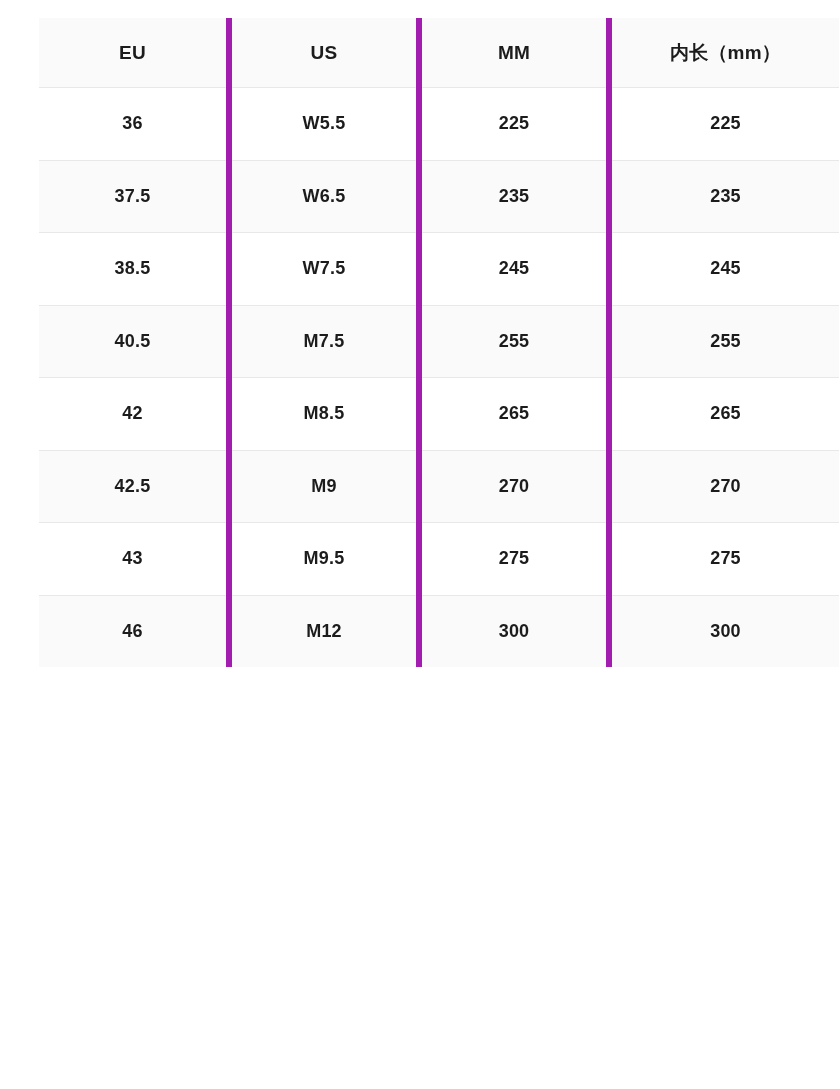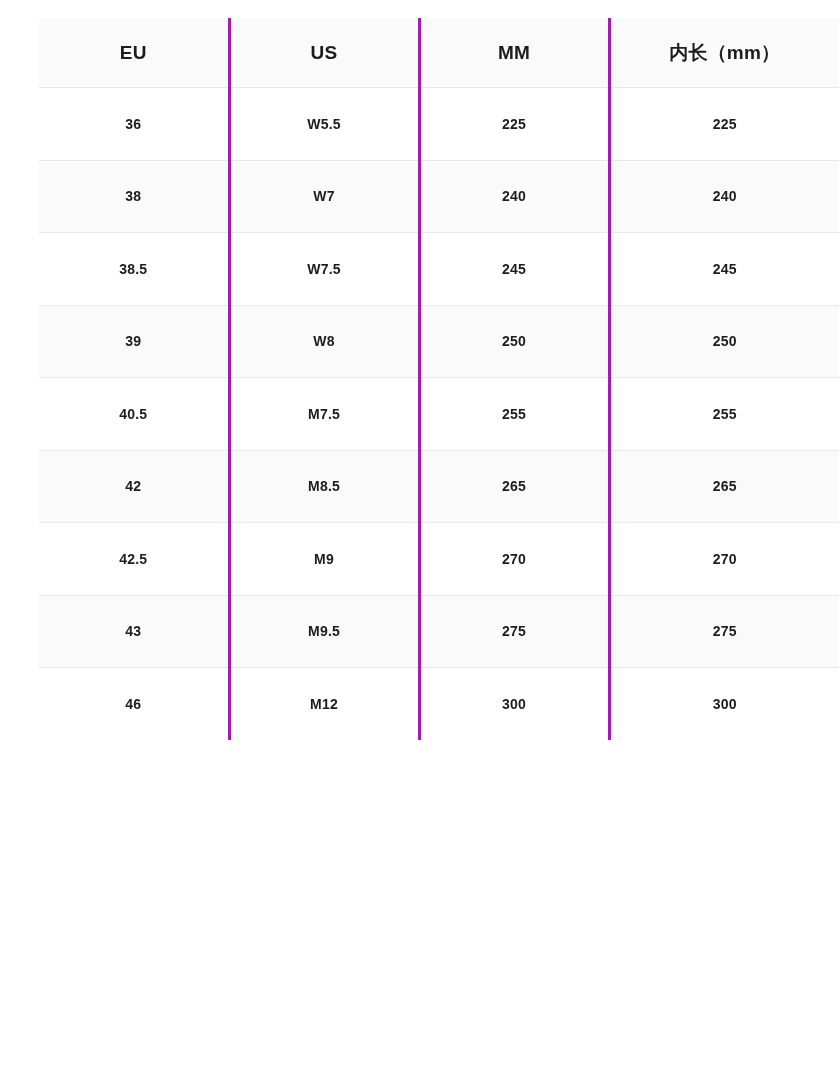--- a/index.html
+++ b/index.html
@@ -28,40 +28,40 @@
     margin-left: 39px;
     table-layout: fixed;
   }
   .size-table col.c0 { width: 190px; }
   .size-table col.c1 { width: 190px; }
   .size-table col.c2 { width: 190px; }
   .size-table col.c3 { width: 230px; }
   .size-table th,
   .size-table td {
     text-align: center;
-    font-size: 14px;
+    font-size: 18px;
     font-weight: bold;
     color: #1c1c1c;
     border: 1px solid #e8e8e8;
     border-left: none;
     border-right: none;
     padding: 0;
     height: 71.5px;
     vertical-align: middle;
     letter-spacing: 0.2px;
   }
   .size-table th {
     background: #fafafa;
     font-size: 19px;
     height: 69px;
     border-top: none;
   }
   .size-table td.cell-sep,
   .size-table th.cell-sep {
-    border-right: 3px solid #a21caf;
+    border-right: 6px solid #a21caf;
   }
   .size-table tbody tr:nth-child(even) td {
     background: #fafafa;
   }
   .size-table tbody tr:nth-child(odd) td {
     background: #ffffff;
   }
   .size-table tbody tr:last-child td {
     border-bottom: none;
   }
@@ -86,36 +86,30 @@
       </tr>
     </thead>
     <tbody>
       <tr>
         <td class="cell-sep">36</td>
         <td class="cell-sep">W5.5</td>
         <td class="cell-sep">225</td>
         <td>225</td>
       </tr>
       <tr>
-        <td class="cell-sep">38</td>
-        <td class="cell-sep">W7</td>
-        <td class="cell-sep">240</td>
-        <td>240</td>
+        <td class="cell-sep">37.5</td>
+        <td class="cell-sep">W6.5</td>
+        <td class="cell-sep">235</td>
+        <td>235</td>
       </tr>
       <tr>
         <td class="cell-sep">38.5</td>
         <td class="cell-sep">W7.5</td>
         <td class="cell-sep">245</td>
         <td>245</td>
-      </tr>
-      <tr>
-        <td class="cell-sep">39</td>
-        <td class="cell-sep">W8</td>
-        <td class="cell-sep">250</td>
-        <td>250</td>
       </tr>
       <tr>
         <td class="cell-sep">40.5</td>
         <td class="cell-sep">M7.5</td>
         <td class="cell-sep">255</td>
         <td>255</td>
       </tr>
       <tr>
         <td class="cell-sep">42</td>
         <td class="cell-sep">M8.5</td>

